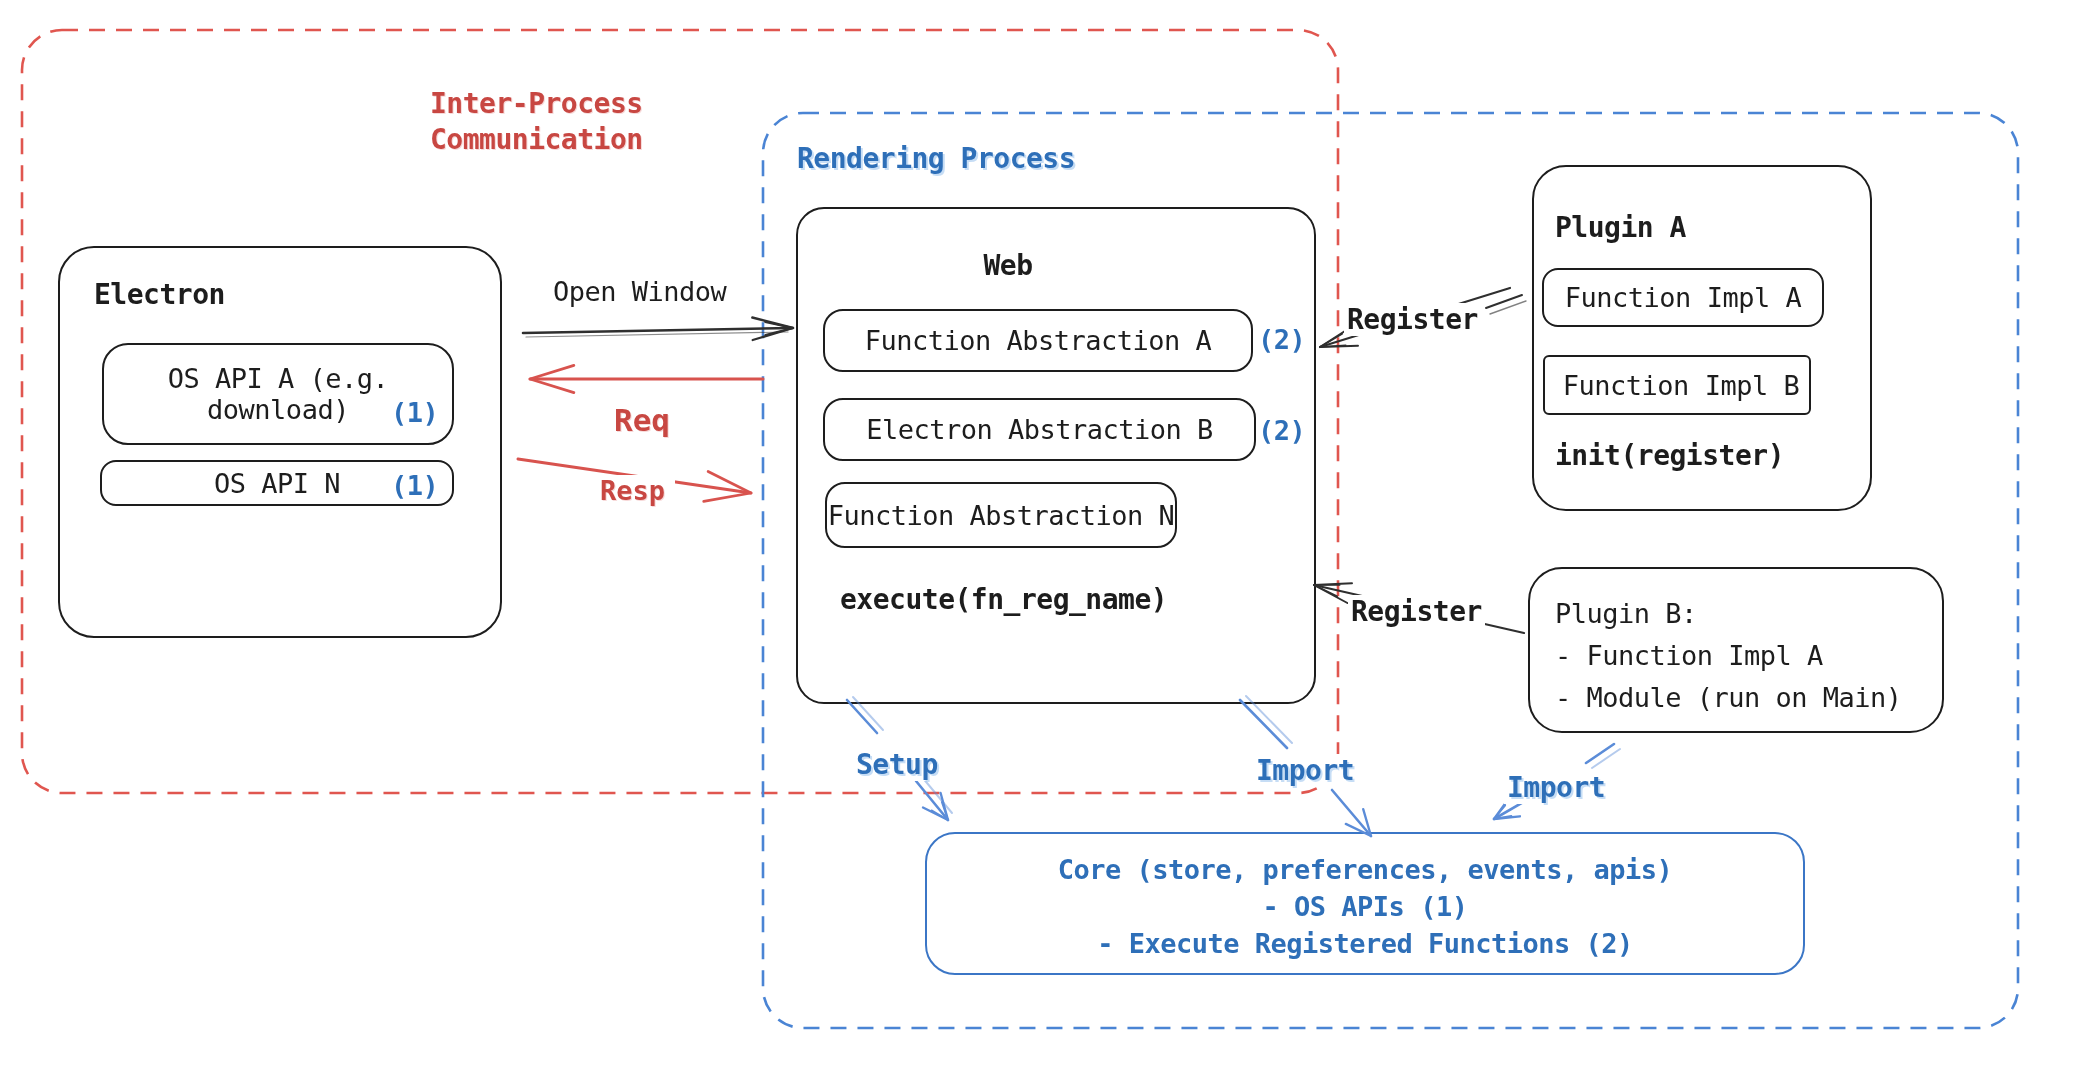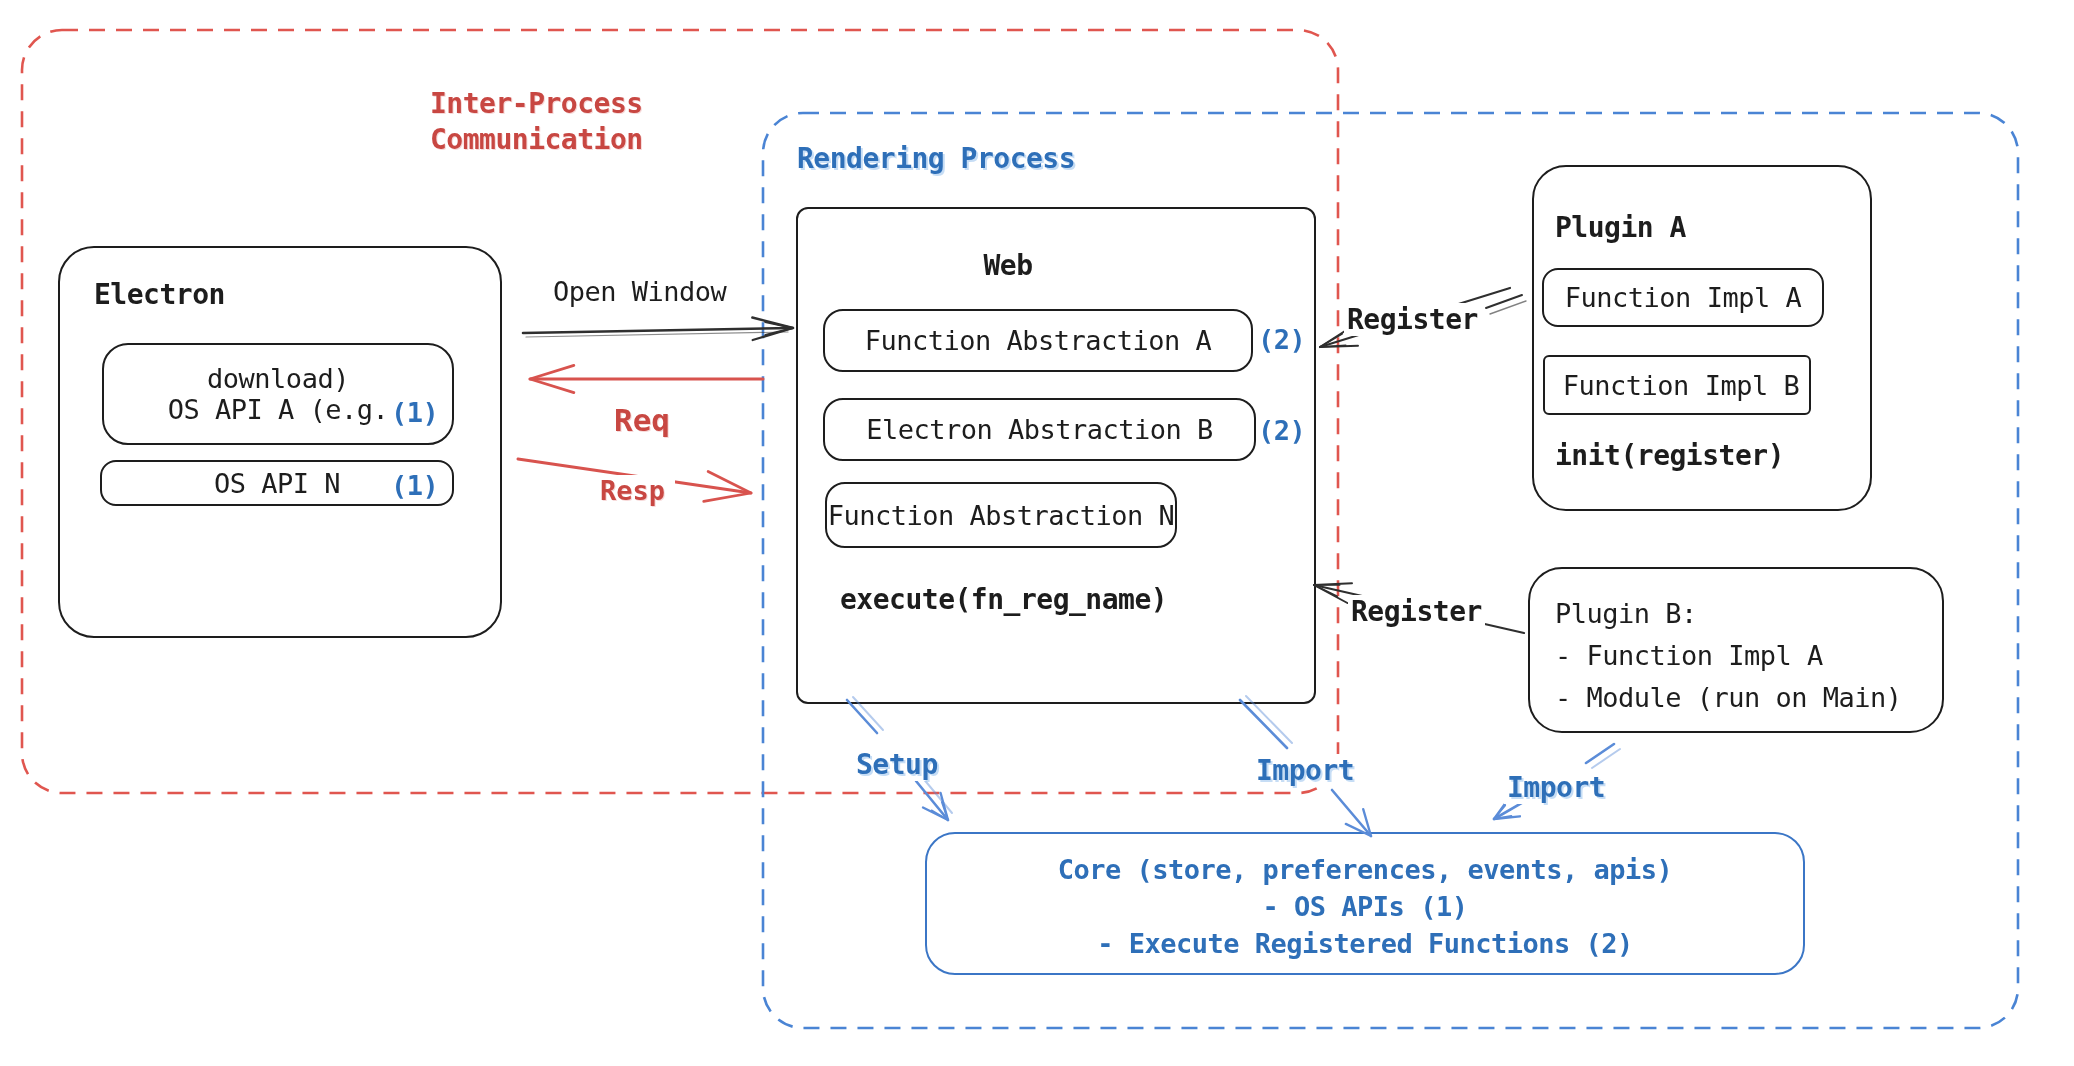--- a/index.html
+++ b/index.html
@@ -72,31 +72,31 @@
       <path d="M1505.2 805.4 L1494 819 L1511.4 816.0" fill="none" stroke="#5b8cd8" stroke-width="1.8199999999999998" stroke-linecap="round" stroke-linejoin="round"></path>
     </svg>
 
   <div class="t mono28 lbl-red" style="left:430px;top:86px;line-height:36px;z-index:6;"><span>Inter-Process</span><br><span>Communication</span></div>
 
   <div class="t mono28 lbl-blue" style="left:797px;top:142px;z-index:6;">Rendering Process</div>
 
   <div class="box" style="left:58px;top:246px;width:444px;height:392px;border-radius:36px;">
     <div class="t mono28" style="left:34px;top:30px;">Electron</div>
     <div class="subbox" style="left:42px;top:95px;width:352px;height:102px;border-radius:26px;flex-direction:column;">
+      <div class="mono27 centerline">OS API A (e.g.</div>
       <div class="mono27 centerline">download)</div>
-      <div class="mono27 centerline">OS API A (e.g.</div>
       <div class="t mono27 badge" style="left:287px;top:52px;">(1)</div>
     </div>
     <div class="subbox" style="left:40px;top:212px;width:354px;height:46px;border-radius:16px;">
       <div class="mono27 centerline">OS API N</div>
       <div class="t mono27 badge" style="left:289px;top:8px;">(1)</div>
     </div>
   </div>
 
-  <div class="box" style="left:796px;top:207px;width:520px;height:497px;border-radius:12px;">
+  <div class="box" style="left:796px;top:207px;width:520px;height:497px;border-radius:28px;">
     <div class="t mono28" style="left:0;top:40px;width:420px;text-align:center;">Web</div>
     <div class="subbox" style="left:25px;top:100px;width:430px;height:63px;">
       <div class="mono27 centerline">Function Abstraction A</div>
     </div>
     <div class="t mono27 badge" style="left:460px;top:115px;">(2)</div>
     <div class="subbox" style="left:25px;top:189px;width:433px;height:63px;">
       <div class="mono27 centerline">Electron Abstraction B</div>
     </div>
     <div class="t mono27 badge" style="left:460px;top:206px;">(2)</div>
     <div class="subbox" style="left:27px;top:273px;width:352px;height:66px;">

